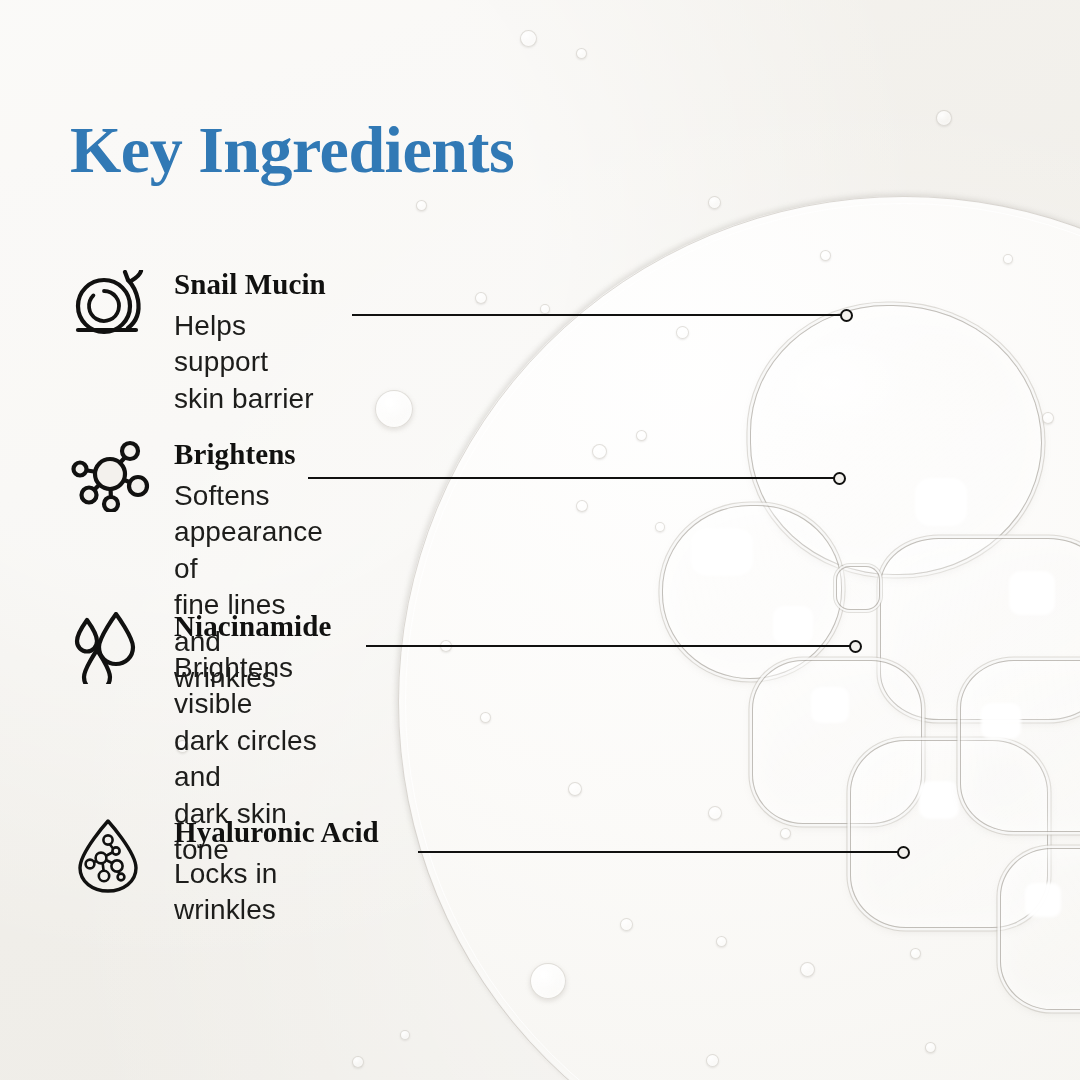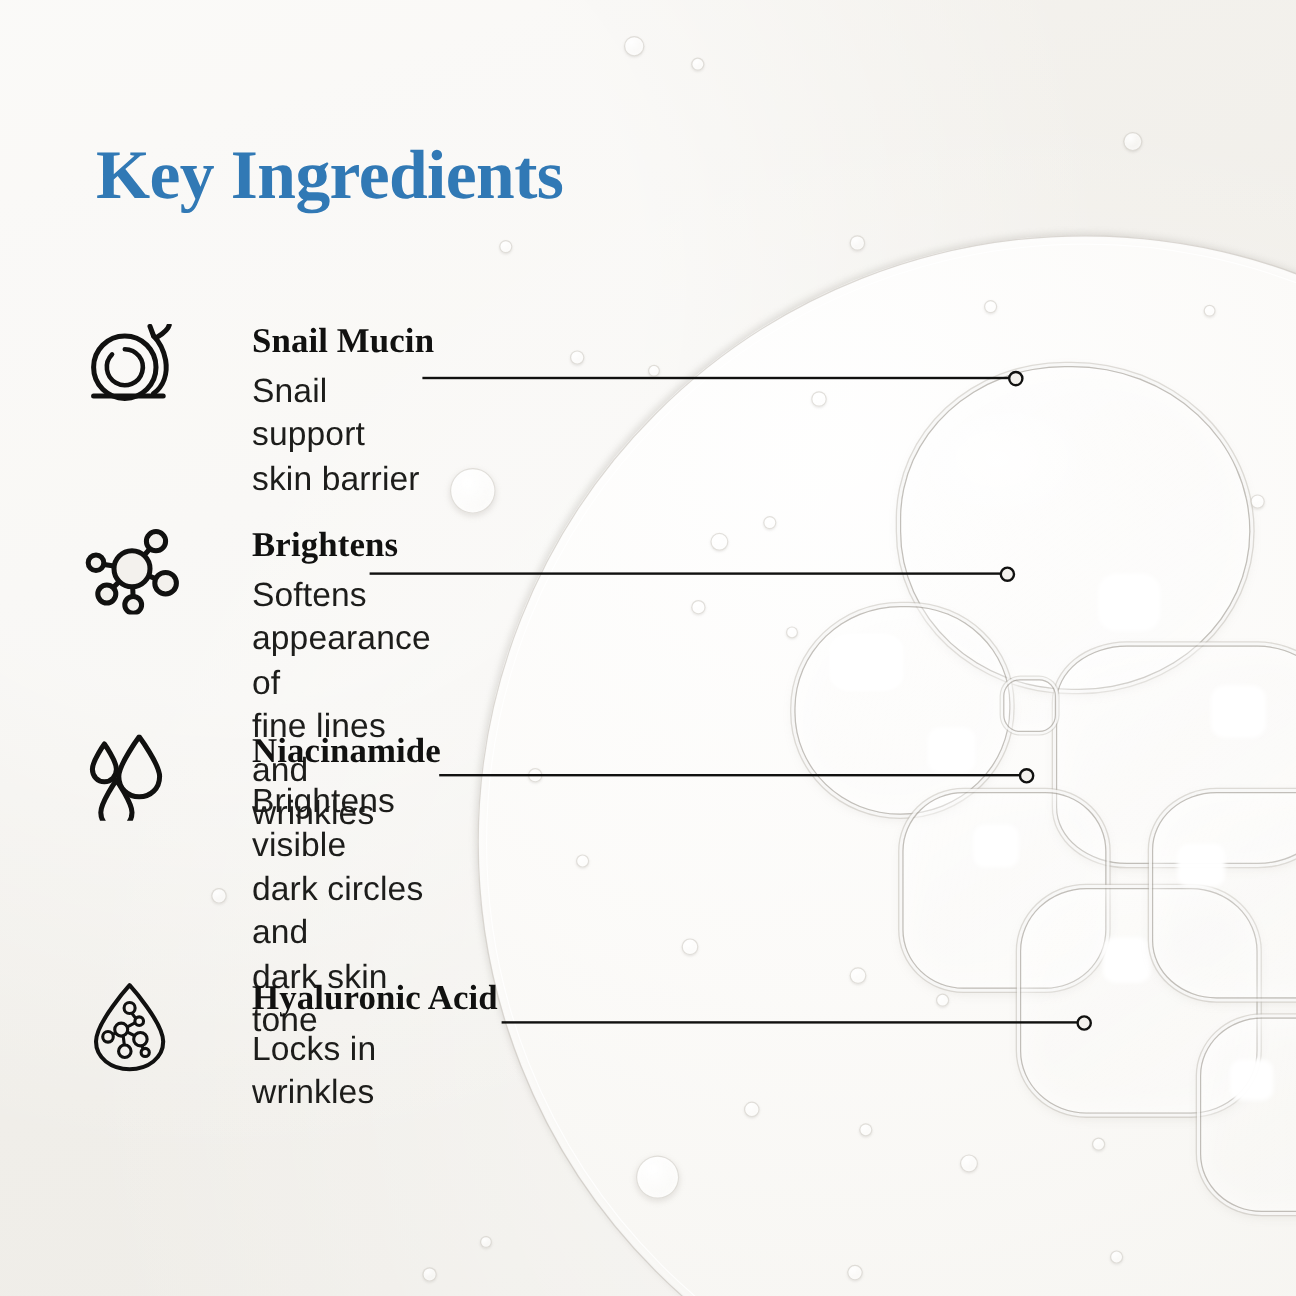--- a/index.html
+++ b/index.html
@@ -137,44 +137,43 @@
     box-shadow: 0 1px 2px rgba(160,156,148,.22), inset 0 0 4px rgba(255,255,255,.8);
   }
   .drop.big {
     background: radial-gradient(circle at 38% 32%, #ffffff 0%, rgba(255,255,255,.55) 45%, rgba(246,245,241,.35) 100%);
     box-shadow: 0 2px 5px rgba(160,156,148,.28), inset 0 0 8px rgba(255,255,255,.9);
   }
 
   
   .title {
     position: absolute;
-    left: 80px;
+    left: 70px;
     top: 112px;
     font-family: "Liberation Serif", serif;
     font-weight: bold;
-    font-size: 58px;
+    font-size: 66px;
     letter-spacing: -0.5px;
     color: #3179b5;
     white-space: nowrap;
   }
 
   .ingredient {
     position: absolute;
     left: 70px;
   }
   .ing-icon {
     position: absolute;
     left: 0;
     top: 0;
   }
   .ing-text {
     position: absolute;
     left: 104px;
     top: 0;
-    margin-left: 36px;
   }
   .ing-name {
     font-family: "Liberation Serif", serif;
     font-weight: bold;
     font-size: 29px;
     color: #111110;
     letter-spacing: .1px;
     white-space: nowrap;
     line-height: 1;
   }
@@ -287,21 +286,21 @@
           <path d="M34 36 m 0 -15 a 15 15 0 1 1 -10.6 4.4 a 15 15 0 1 0 10.6 -4.4" stroke-width="3.8"></path>
           <path d="M58 58 C 66 52 70 42 68 30 C 66 20 62 14 58 10"></path>
           <path d="M58 10 L 55 2"></path>
           <path d="M61 11 C 66 8 70 5 71 1"></path>
           <path d="M8 60 L 66 60"></path>
         </g>
       </svg>
     </div>
     <div class="ing-text">
       <div class="ing-name">Snail Mucin</div>
-      <div class="ing-desc">Snail support skin barrier</div>
+      <div class="ing-desc">Helps support skin barrier</div>
     </div>
   </div>
 
   <div class="ingredient" style="top:440px;">
     <div class="ing-icon">
       <svg class="icon-svg" width="84" height="72" viewBox="0 0 84 72">
         <g stroke="#111110" stroke-width="4.2" fill="none" stroke-linecap="round">
           <line x1="40" y1="34" x2="58" y2="14"></line>
           <line x1="40" y1="34" x2="14" y2="30"></line>
           <line x1="40" y1="34" x2="22" y2="52"></line>

